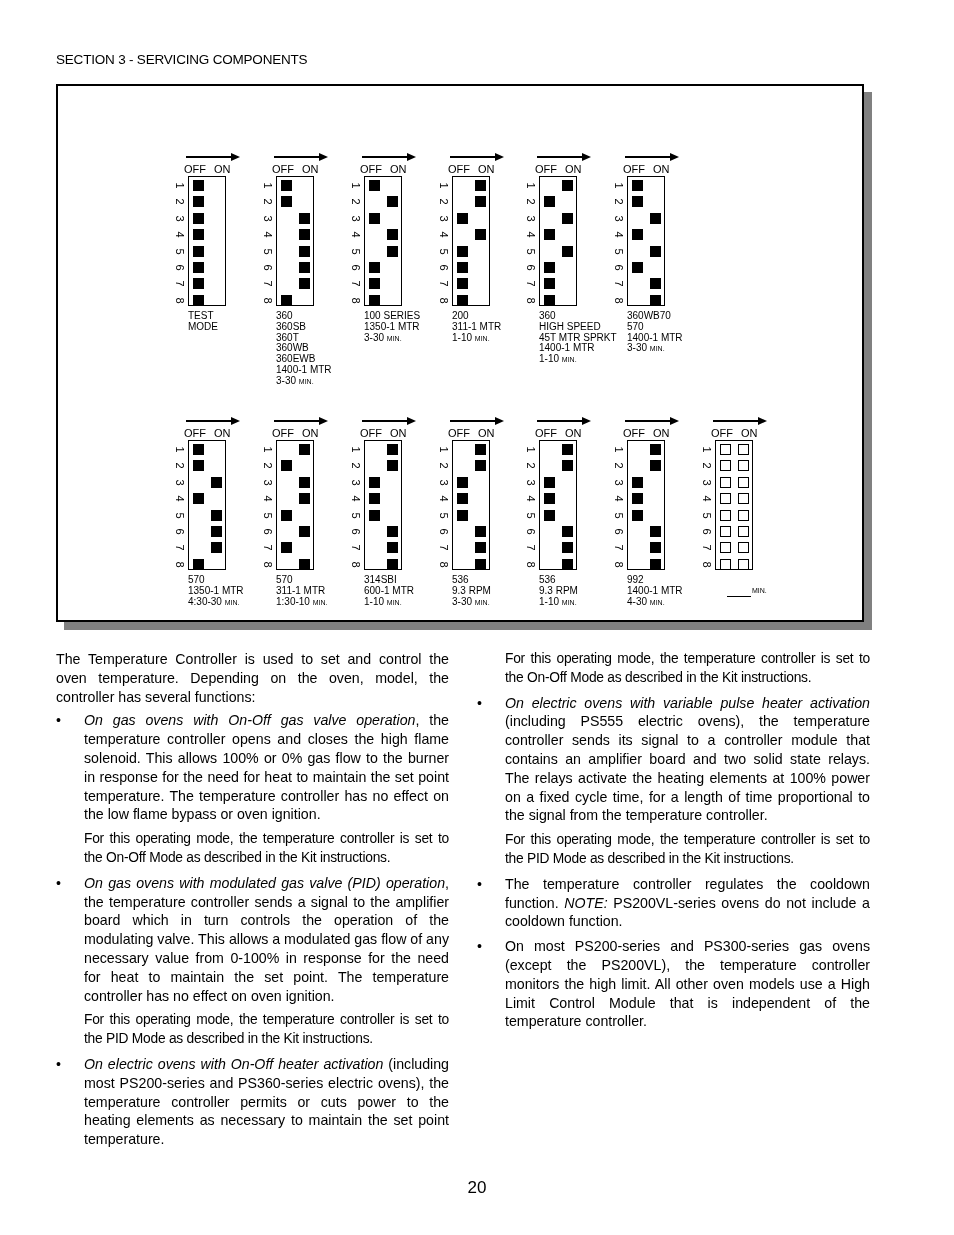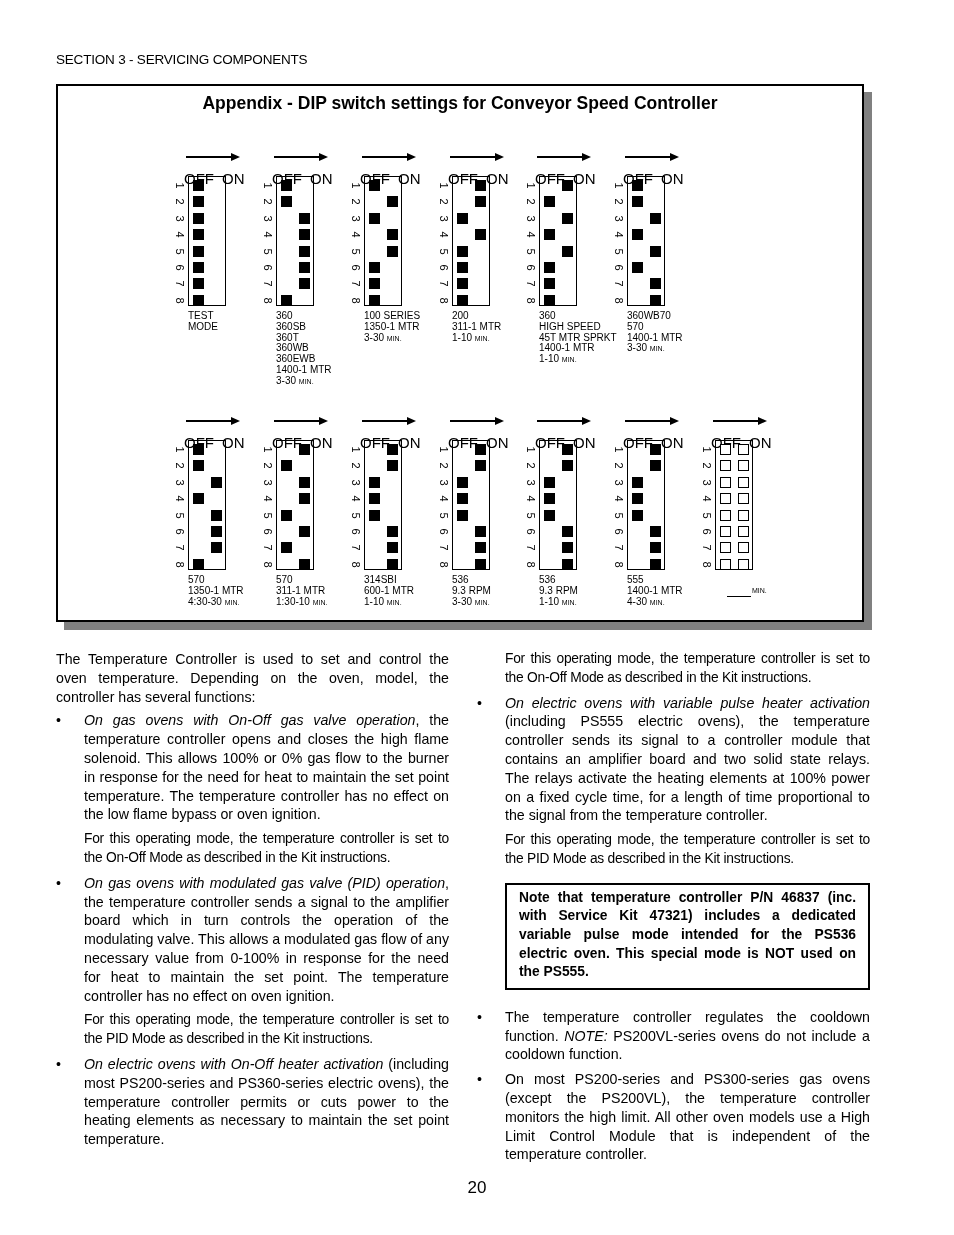--- a/index.html
+++ b/index.html
@@ -4,21 +4,21 @@
 <style>
   html, body { margin:0; padding:0; background:#fff; }
   body { width:954px; height:1235px; position:relative; font-family:"Liberation Sans", sans-serif; color:#000; overflow:hidden; }
   .section-header { position:absolute; left:56px; top:52px; font-size:13.5px; letter-spacing:-0.2px; }
   .appendix-shadow { position:absolute; left:64px; top:92px; width:808px; height:538px; background:#808080; }
   .appendix-box { position:absolute; left:56px; top:84px; width:804px; height:534px; background:#fff; border:2px solid #000; }
   .appendix-title { position:absolute; left:0; right:0; top:6px; text-align:center; font-weight:bold; font-size:17.5px; line-height:22px; }
   .dip { position:absolute; width:90px; }
   .dip .arrow { position:absolute; left:12px; top:0; width:50px; height:2px; background:#000; }
   .dip .arrow::after { content:""; position:absolute; right:-4px; top:-3px; border-left:9px solid #000; border-top:4px solid transparent; border-bottom:4px solid transparent; }
-  .dip .offon { position:absolute; left:10px; top:14px; font-size:15px; white-space:nowrap; }
+  .dip .offon { position:absolute; left:10px; top:7px; font-size:11px; white-space:nowrap; }
   .dip .offon span { margin-right:8px; }
   .dip .frame { position:absolute; left:14px; top:20px; width:38px; height:130px; border:1px solid #000; box-sizing:border-box; }
   .dip .row { position:absolute; left:0; width:38px; height:11px; }
   .dip .num { position:absolute; left:-16px; top:0; width:12px; height:11px; font-size:11px; line-height:11px; text-align:center; transform:rotate(90deg); }
   .dip .sq { position:absolute; top:0; width:11px; height:11px; box-sizing:border-box; }
   .dip .sq.filled { background:#000; }
   .dip .sq.empty { border:1px solid #000; background:#fff; }
   .dip .caption { position:absolute; left:14px; top:155px; font-size:10px; line-height:10.8px; white-space:nowrap; }
   .dip .caption .min { font-size:7px; }
   .blank-line { display:inline-block; width:24px; border-bottom:1px solid #000; vertical-align:bottom; margin-right:1px; }
@@ -33,21 +33,20 @@
   .page-number { position:absolute; left:0; right:0; top:1178px; text-align:center; font-size:17px; }
 </style>
 </head>
 <body>
 
 <div class="section-header">SECTION 3 - SERVICING COMPONENTS</div>
 
 <div class="appendix-shadow"></div>
 <div class="appendix-box">
   <div class="appendix-title">
-    <div>Appendix - DIP switch settings for Conveyor Speed Controller</div>
   </div>
   <div id="dip-container">
       <div class="dip" style="left: 116px; top: 70px;">
         <div class="arrow"></div>
         <div class="offon"><span>OFF</span><span>ON</span></div>
         <div class="frame">
           <div class="row" style="top: 3px;">
             <div class="num">1</div>
             <div class="sq filled" style="left: 4px;"></div>
           </div>
@@ -553,21 +552,21 @@
           <div class="row" style="top: 101.4px;">
             <div class="num">7</div>
             <div class="sq filled" style="left: 22px;"></div>
           </div>
           <div class="row" style="top: 117.8px;">
             <div class="num">8</div>
             <div class="sq filled" style="left: 22px;"></div>
           </div>
         </div>
         <div class="caption">
-          <div>555</div>
+          <div>992</div>
           <div>1400-1 MTR</div>
           <div>4-30 <span class="min">MIN.</span></div>
         </div>
       </div>
       <div class="dip" style="left: 643px; top: 334px;">
         <div class="arrow"></div>
         <div class="offon"><span>OFF</span><span>ON</span></div>
         <div class="frame">
           <div class="row" style="top: 3px;">
             <div class="num">1</div>
@@ -635,21 +634,20 @@
   </div>
 </div>
 
 <div class="col" style="left:477px; top:650px;">
   <div class="sub">For this operating mode, the temperature controller is set to the On-Off Mode as described in the Kit instructions.</div>
   <div class="bullet">
     <span class="dot">•</span>
     <i>On electric ovens with variable pulse heater activation</i><span> (including PS555 electric ovens), the temperature controller sends its signal to a controller module that contains an amplifier board and two solid state relays.  The relays activate the heating elements at 100% power on a fixed cycle time, for a length of time proportional to the signal from the temperature controller.</span>
   </div>
   <div class="sub">For this operating mode, the temperature controller is set to the PID Mode as described in the Kit instructions.</div>
-  <div class="note-box">Note that temperature controller P/N 46837 (inc. with Service Kit 47321) includes a dedicated variable pulse mode intended for the PS536 electric oven.  This special mode is NOT used on the PS555.</div>
   <div class="bullet">
     <span class="dot">•</span>
     <span>The temperature controller regulates the cooldown function.  </span><i>NOTE:</i><span>  PS200VL-series ovens do not include a cooldown function.</span>
   </div>
   <div class="bullet">
     <span class="dot">•</span>
     <span>On most PS200-series and PS300-series gas ovens (except the PS200VL), the temperature controller monitors the high limit.  All other oven models use a High Limit Control Module that is independent of the temperature controller.</span>
   </div>
 </div>
 

